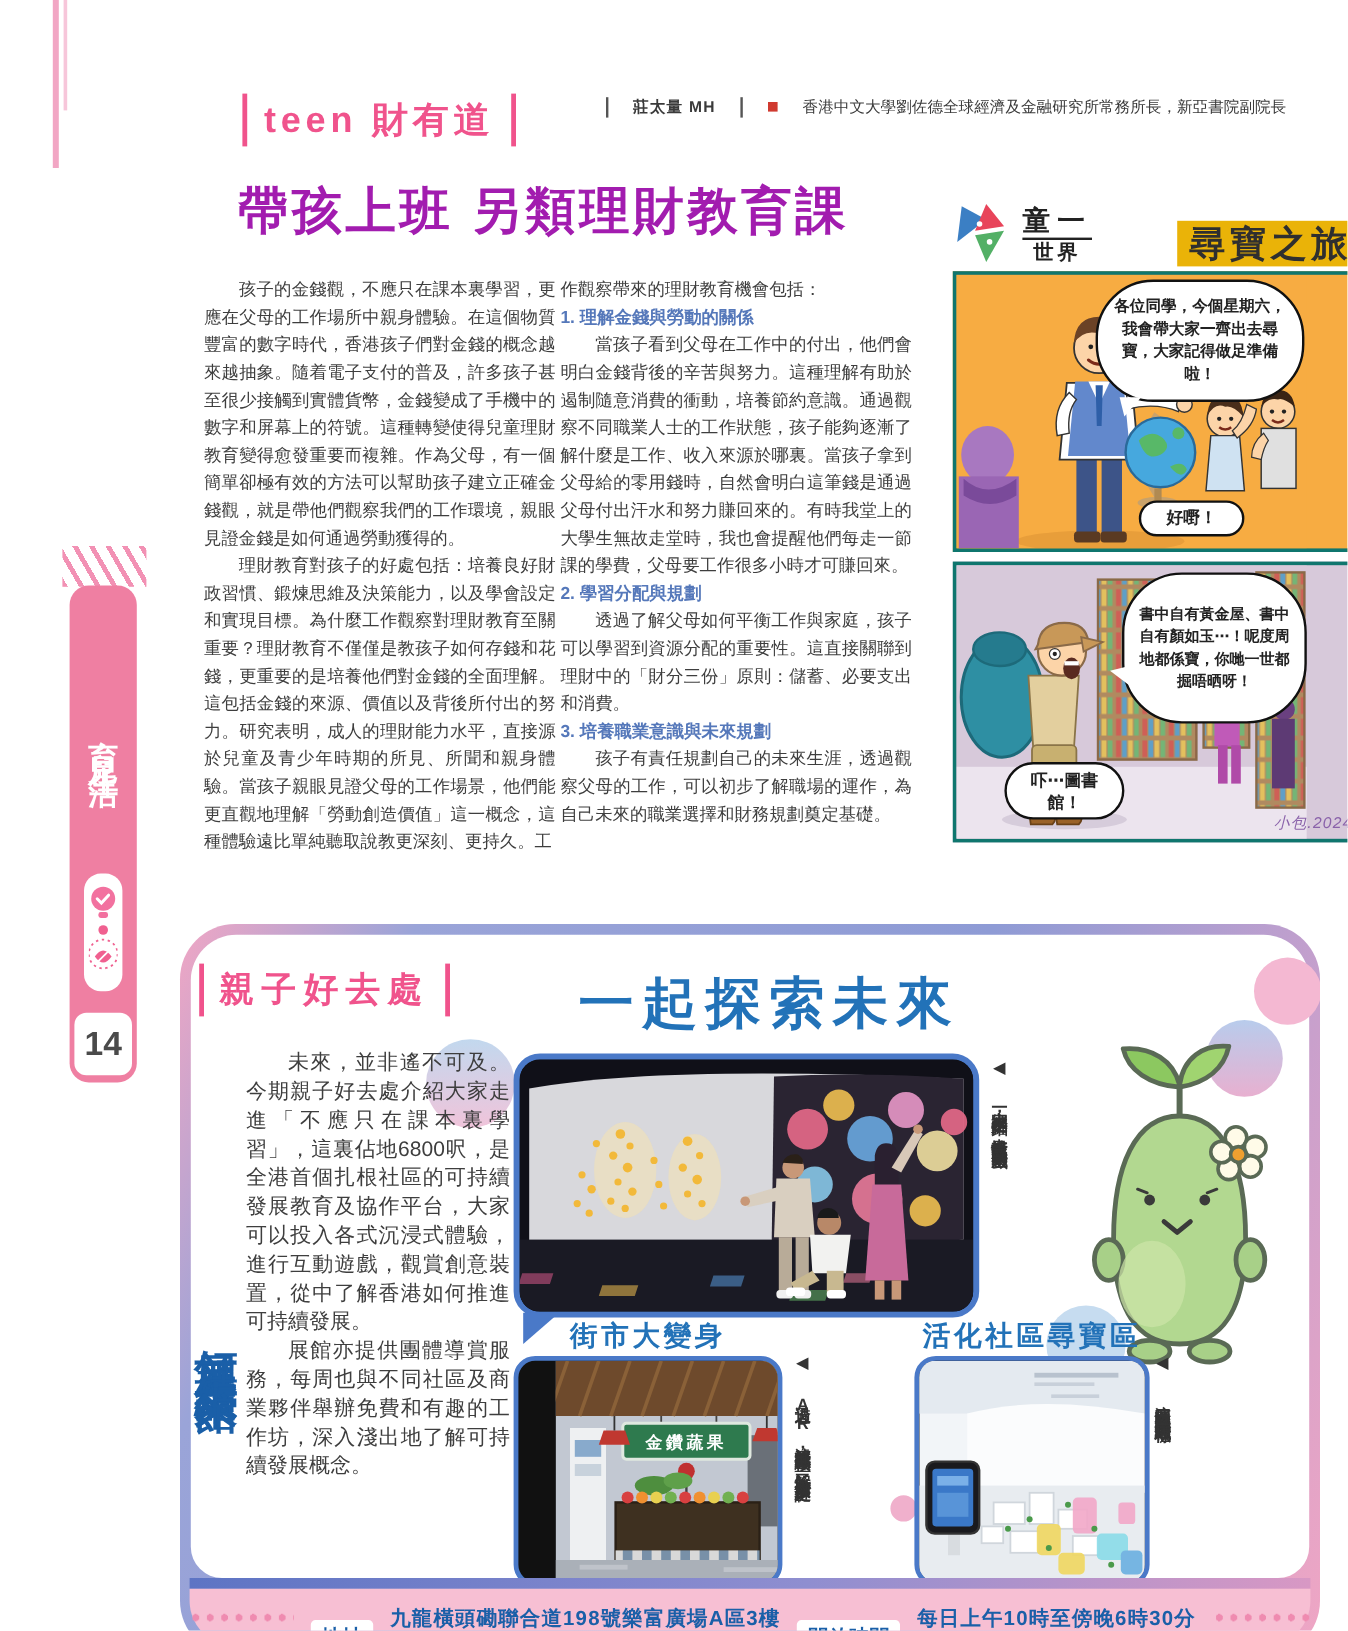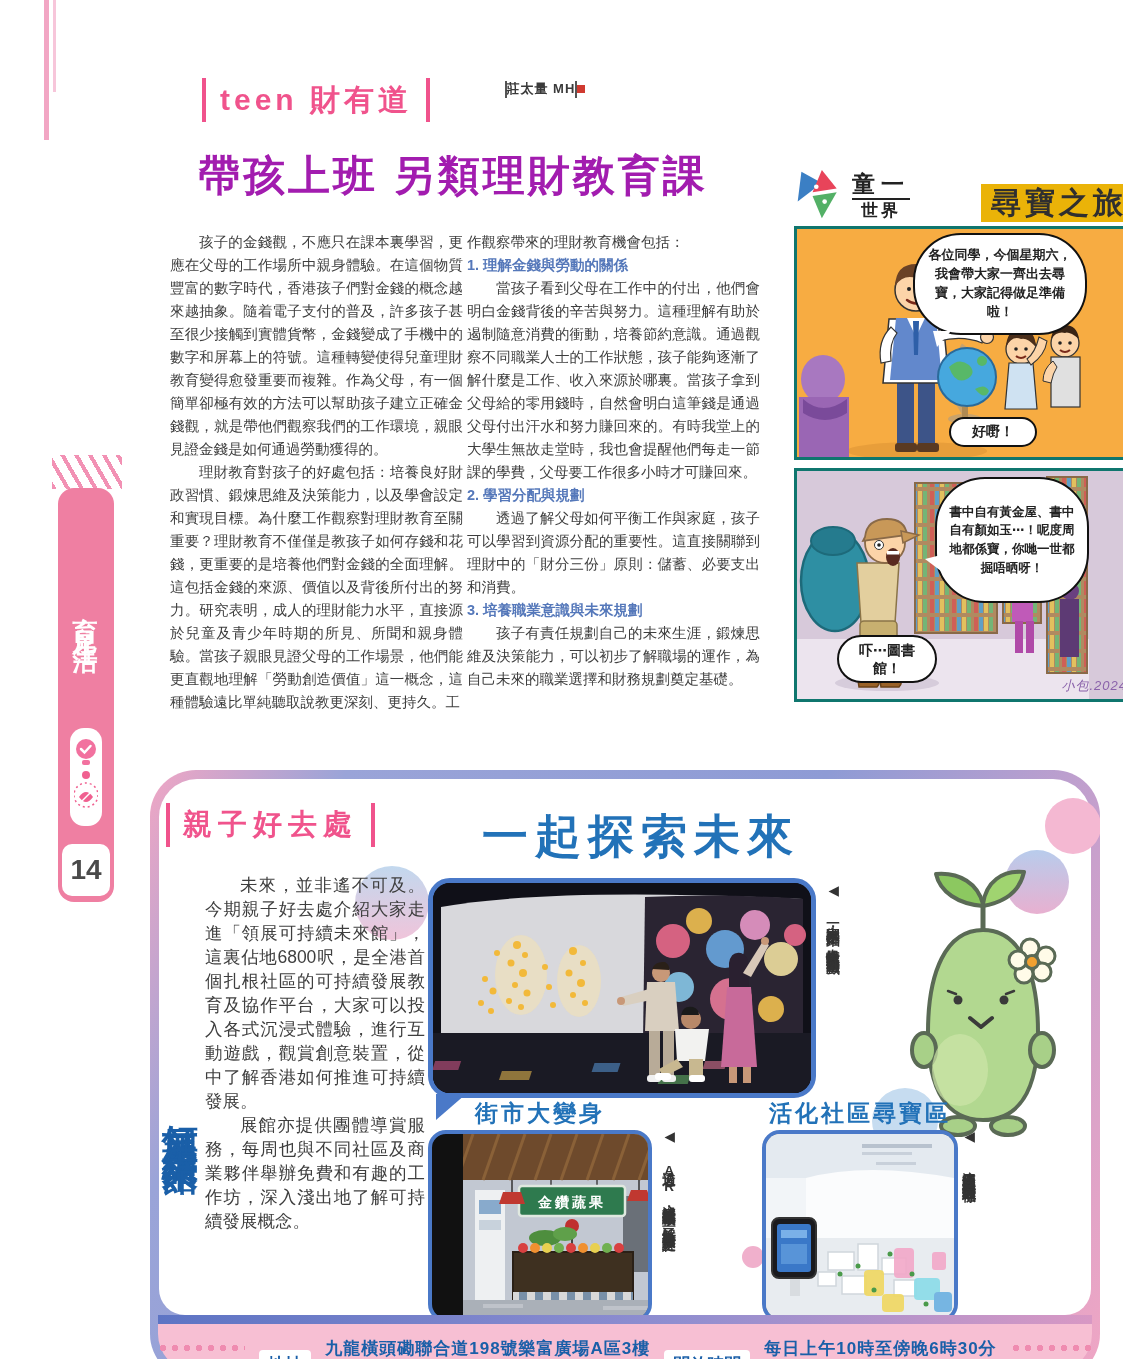--- a/index.html
+++ b/index.html
@@ -17,21 +17,21 @@
     color:#fff;font-size:25px;font-weight:bold;letter-spacing:11px;display:flex;align-items:center;justify-content:center;}
   .side-iconbox{left:70px;top:728px;width:32px;height:98px;background:#fff;border-radius:14px;
     display:flex;align-items:center;justify-content:center;}
   .page-num-box{left:62px;top:844px;width:48px;height:52px;background:#fff;border-radius:10px;
     display:flex;align-items:center;justify-content:center;font-size:28px;font-weight:bold;color:#4a4a4a;}
 
   
   .series-wrap{left:166px;top:78px;display:flex;align-items:center;gap:14px;padding-left:36px;}
   .pink-bar{width:4px;height:44px;background:#f0538c;}
   .series-title{font-size:30px;font-weight:bold;color:#f0538c;letter-spacing:4px;white-space:nowrap;}
-  .byline{left:505px;top:80px;display:flex;align-items:center;gap:0;font-size:13px;color:#3a3a3a;white-space:nowrap;}
+  .byline{left:505px;top:80px;display:flex;align-items:center;gap:21px;font-size:13px;color:#3a3a3a;white-space:nowrap;}
   .vbar{width:1.5px;height:17px;background:#555;}
   .red-sq{width:8px;height:8px;background:#d03a30;display:inline-block;}
   .byline b{font-weight:bold;letter-spacing:1px;}
 
   .main-title{left:198px;top:148px;font-size:42px;font-weight:bold;color:#a21caf;letter-spacing:3px;white-space:nowrap;}
 
   
   .col{width:293px;font-size:14.5px;line-height:23px;text-align:justify;color:#3e3e3e;}
   .col p{margin:0;text-indent:2em;}
   .col .subhead{color:#5578ba;font-weight:bold;text-indent:0;}
@@ -133,36 +133,37 @@
   <div class="abs series-wrap">
     <div class="pink-bar"></div>
     <div class="series-title">teen 財有道</div>
     <div class="pink-bar"></div>
   </div>
   <div class="abs byline">
     <span class="vbar"></span>
     <b>莊太量  MH</b>
     <span class="vbar"></span>
     <span class="red-sq"></span>
+    <span>香港中文大學劉佐德全球經濟及金融研究所常務所長，新亞書院副院長</span>
   </div>
 
   <div class="abs main-title">帶孩上班 另類理財教育課</div>
 
   <div class="abs col col1">
     <p>孩子的金錢觀，不應只在課本裏學習，更應在父母的工作場所中親身體驗。在這個物質豐富的數字時代，香港孩子們對金錢的概念越來越抽象。隨着電子支付的普及，許多孩子甚至很少接觸到實體貨幣，金錢變成了手機中的數字和屏幕上的符號。這種轉變使得兒童理財教育變得愈發重要而複雜。作為父母，有一個簡單卻極有效的方法可以幫助孩子建立正確金錢觀，就是帶他們觀察我們的工作環境，親眼見證金錢是如何通過勞動獲得的。</p>
     <p>理財教育對孩子的好處包括：培養良好財政習慣、鍛煉思維及決策能力，以及學會設定和實現目標。為什麼工作觀察對理財教育至關重要？理財教育不僅僅是教孩子如何存錢和花錢，更重要的是培養他們對金錢的全面理解。這包括金錢的來源、價值以及背後所付出的努力。研究表明，成人的理財能力水平，直接源於兒童及青少年時期的所見、所聞和親身體驗。當孩子親眼見證父母的工作場景，他們能更直觀地理解「勞動創造價值」這一概念，這種體驗遠比單純聽取說教更深刻、更持久。工</p>
   </div>
   <div class="abs col col2">
     <p class="lead">作觀察帶來的理財教育機會包括：</p>
     <p class="subhead">1. 理解金錢與勞動的關係</p>
     <p>當孩子看到父母在工作中的付出，他們會明白金錢背後的辛苦與努力。這種理解有助於遏制隨意消費的衝動，培養節約意識。通過觀察不同職業人士的工作狀態，孩子能夠逐漸了解什麼是工作、收入來源於哪裏。當孩子拿到父母給的零用錢時，自然會明白這筆錢是通過父母付出汗水和努力賺回來的。有時我堂上的大學生無故走堂時，我也會提醒他們每走一節課的學費，父母要工作很多小時才可賺回來。</p>
     <p class="subhead">2. 學習分配與規劃</p>
     <p>透過了解父母如何平衡工作與家庭，孩子可以學習到資源分配的重要性。這直接關聯到理財中的「財分三份」原則：儲蓄、必要支出和消費。</p>
     <p class="subhead">3. 培養職業意識與未來規劃</p>
-    <p>孩子有責任規劃自己的未來生涯，鍛煉思維及決策能力，可以初步了解職場的運作，為自己未來的職業選擇和財務規劃奠定基礎。</p>
+    <p>孩子有責任規劃自己的未來生涯，透過觀察父母的工作，可以初步了解職場的運作，為自己未來的職業選擇和財務規劃奠定基礎。</p>
   </div>
 
   <div class="abs logo">
     <svg width="52" height="58" viewBox="0 0 56 60">
       <polygon points="8,4 30,16 4,36" fill="#3b7fc4"></polygon>
       <polygon points="30,2 46,22 20,26" fill="#e8445a"></polygon>
       <polygon points="20,30 46,26 30,54" fill="#53b066"></polygon>
       <circle cx="24" cy="20" r="2.5" fill="#fff"></circle>
       <circle cx="33" cy="36" r="2.5" fill="#fff"></circle>
     </svg>
@@ -290,21 +291,21 @@
 
     <div class="f-series">
       <div class="pink-bar"></div>
       <div class="txt">親子好去處</div>
       <div class="pink-bar"></div>
     </div>
     <div class="f-title">一起探索未來</div>
     <div class="venue">領展可持續未來館</div>
 
     <div class="intro">
-      <p>未來，並非遙不可及。今期親子好去處介紹大家走進「領展可持續未來館」，這裏佔地6800呎，是全港首個扎根社區的可持續發展教育及協作平台，大家可以投入各式沉浸式體驗，進行互動遊戲，觀賞創意裝置，從中了解香港如何推進可持續發展。</p>
+      <p>未來，並非遙不可及。今期親子好去處介紹大家走進「不應只在課本裏學習」，這裏佔地6800呎，是全港首個扎根社區的可持續發展教育及協作平台，大家可以投入各式沉浸式體驗，進行互動遊戲，觀賞創意裝置，從中了解香港如何推進可持續發展。</p>
       <p>展館亦提供團體導賞服務，每周也與不同社區及商業夥伴舉辦免費和有趣的工作坊，深入淺出地了解可持續發展概念。</p>
     </div>
 
     <div class="photo photo-main">
       <svg width="378" height="210" viewBox="0 0 378 210">
         <rect width="378" height="210" fill="#101018"></rect>
         <path d="M8,24 Q120,4 370,16 L370,150 Q200,170 8,156 Z" fill="#d8d8dc"></path>
         <path d="M212,14 Q290,10 370,16 L370,150 Q290,160 210,158 Z" fill="#2a2432"></path>
         <g opacity="0.9">
           <circle cx="240" cy="58" r="17" fill="#e86a8a"></circle>

